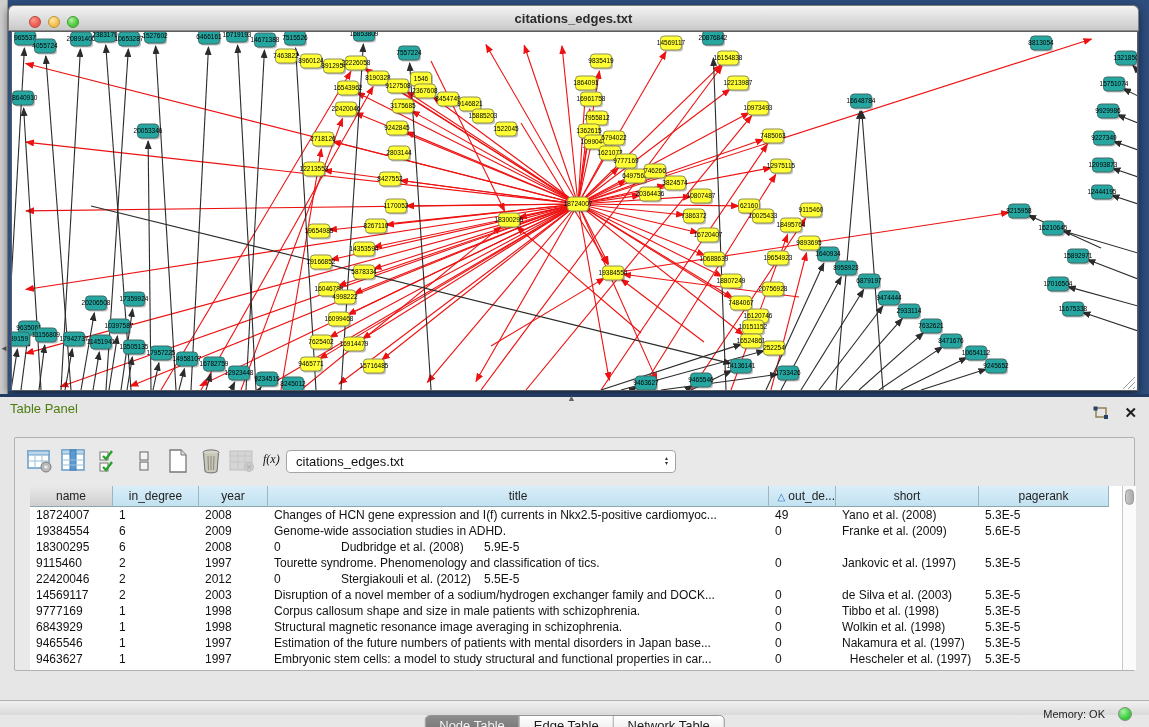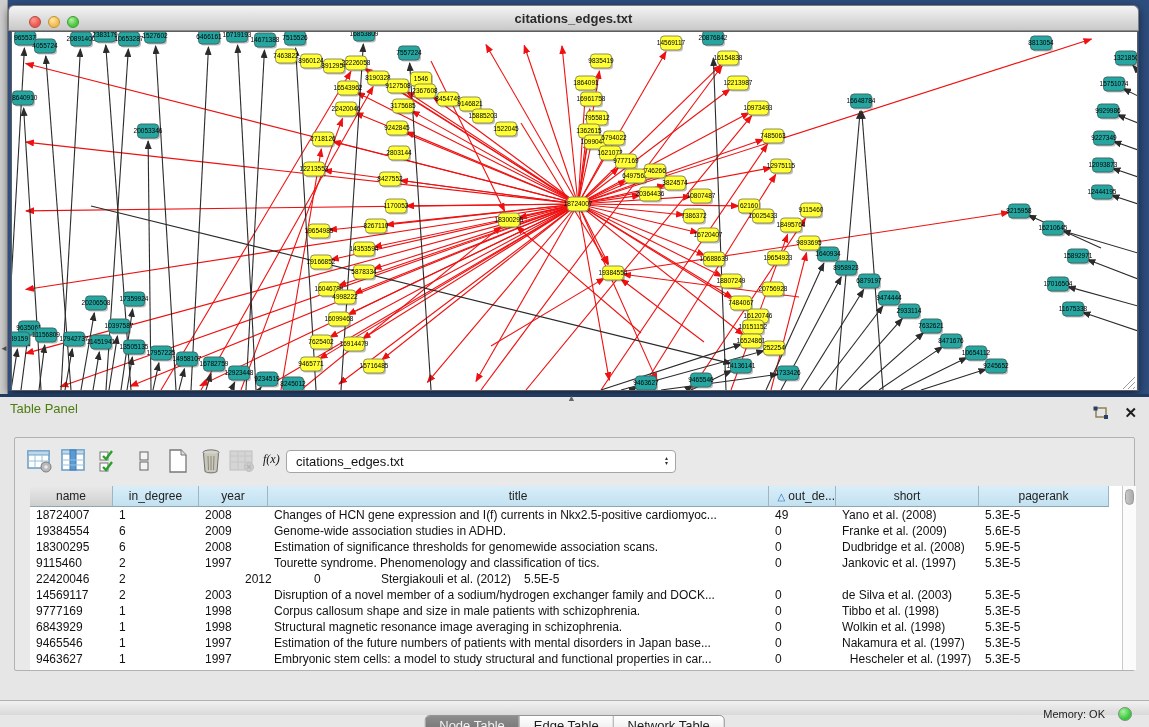--- a/index.html
+++ b/index.html
@@ -1013,38 +1013,37 @@
               <div class="td" style="width: 69px;">2009</div>
               <div class="td" style="width: 501px;">Genome-wide association studies in ADHD.</div>
               <div class="td" style="width: 67px;">0</div>
               <div class="td" style="width: 143px;">Franke et al. (2009)</div>
               <div class="td" style="width: 130px;">5.6E-5</div>
             </div>
             <div class="trow">
               <div class="td" style="width: 83px;">18300295</div>
               <div class="td" style="width: 86px;">6</div>
               <div class="td" style="width: 69px;">2008</div>
-              <div class="td" style="width: 501px;">Estimation of significance thresholds for genomewide association scans.</div>
               <div class="td" style="width: 67px;">0</div>
               <div class="td" style="width: 143px;">Dudbridge et al. (2008)</div>
               <div class="td" style="width: 130px;">5.9E-5</div>
             </div>
             <div class="trow">
               <div class="td" style="width: 83px;">9115460</div>
               <div class="td" style="width: 86px;">2</div>
               <div class="td" style="width: 69px;">1997</div>
               <div class="td" style="width: 501px;">Tourette syndrome. Phenomenology and classification of tics.</div>
               <div class="td" style="width: 67px;">0</div>
               <div class="td" style="width: 143px;">Jankovic et al. (1997)</div>
               <div class="td" style="width: 130px;">5.3E-5</div>
             </div>
             <div class="trow">
               <div class="td" style="width: 83px;">22420046</div>
               <div class="td" style="width: 86px;">2</div>
-              <div class="td" style="width: 69px; margin-left: 40px;">2012</div>
+              <div class="td" style="width: 69px;">2012</div>
               <div class="td" style="width: 67px;">0</div>
               <div class="td" style="width: 143px;">Stergiakouli et al. (2012)</div>
               <div class="td" style="width: 130px;">5.5E-5</div>
             </div>
             <div class="trow">
               <div class="td" style="width: 83px;">14569117</div>
               <div class="td" style="width: 86px;">2</div>
               <div class="td" style="width: 69px;">2003</div>
               <div class="td" style="width: 501px;">Disruption of a novel member of a sodium/hydrogen exchanger family and DOCK...</div>
               <div class="td" style="width: 67px;">0</div>

